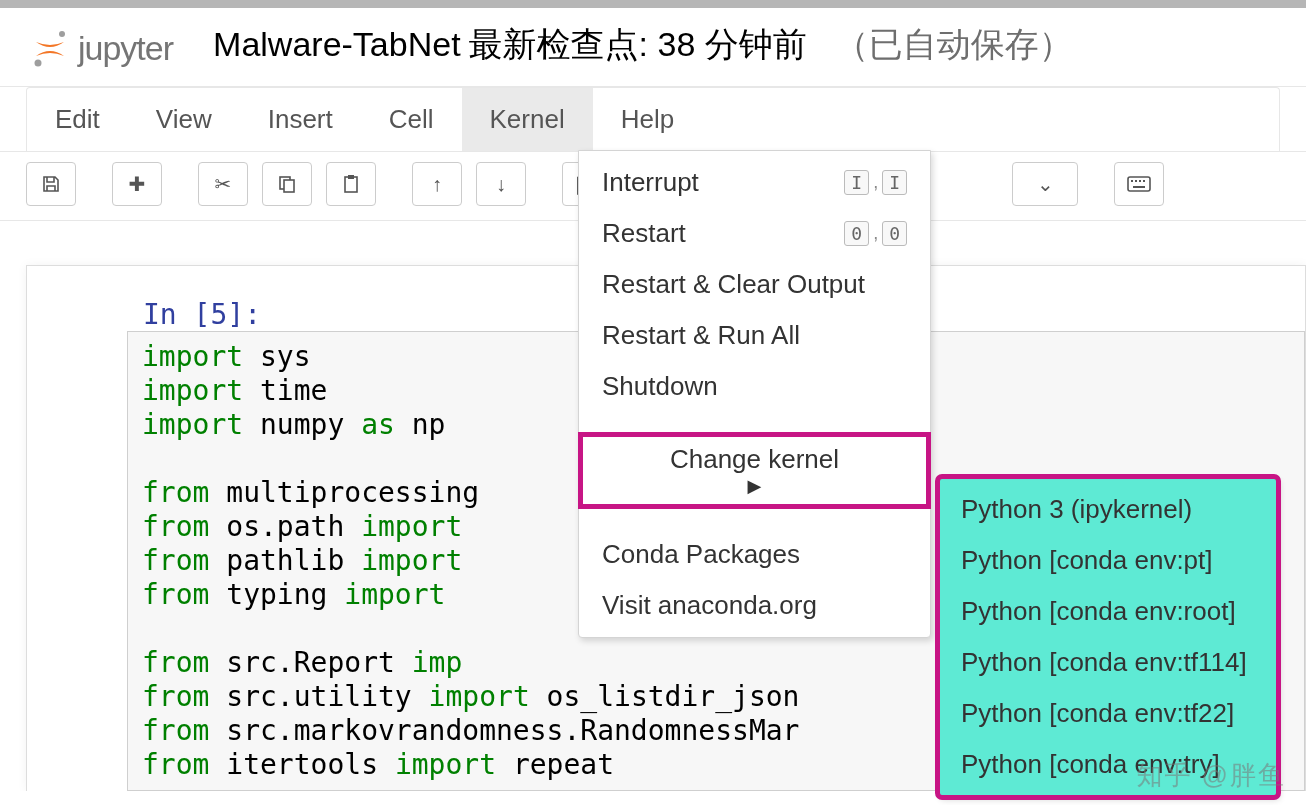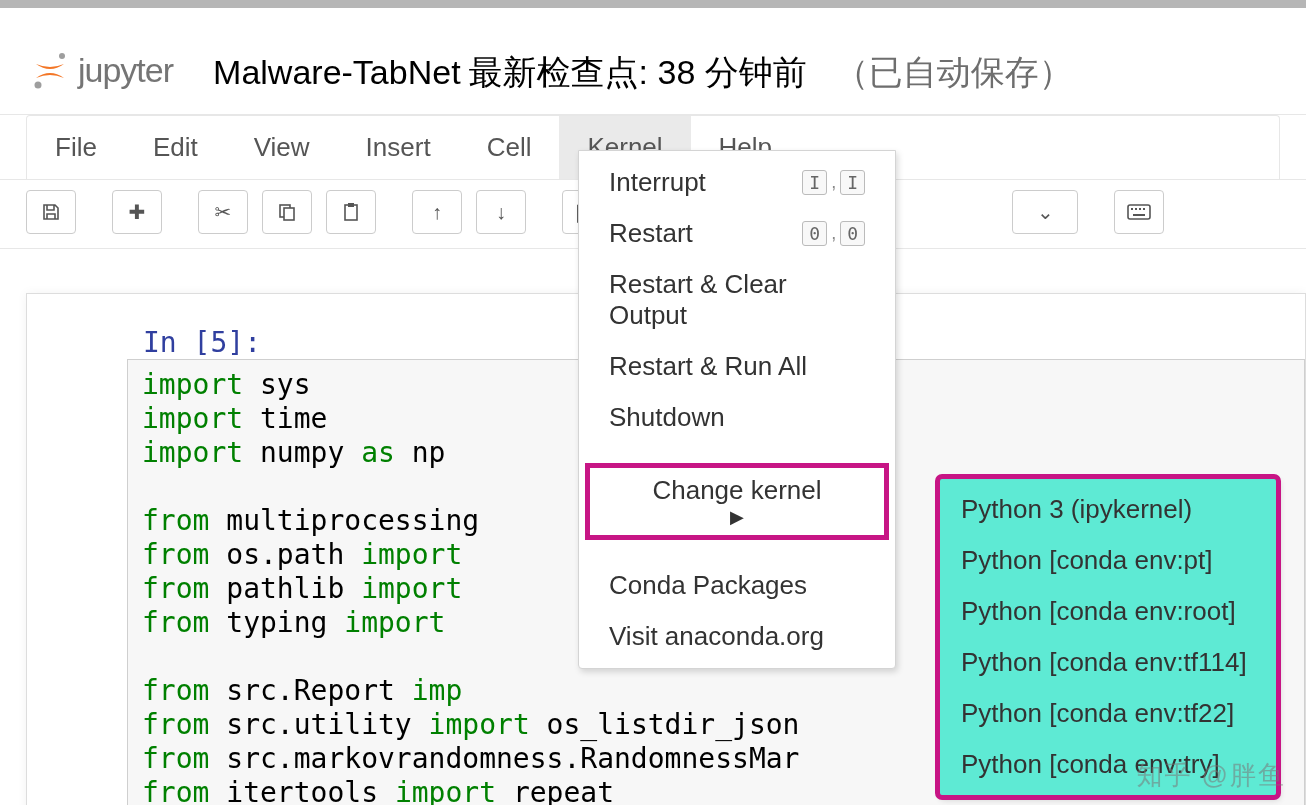--- a/index.html
+++ b/index.html
@@ -1,35 +1,35 @@
 <!DOCTYPE html>
 <html><head>
 <meta charset="utf-8">
 <style>
   * { margin: 0; padding: 0; box-sizing: border-box; }
   body { font-family: "Helvetica Neue", Helvetica, Arial, sans-serif; background: #fff; color: #333; font-size: 18px; overflow: hidden; }
   .top-gray { height: 8px; background: #b6b6b6; }
-  .header { display: flex; align-items: flex-start; padding: 14px 20px 18px 30px; border-bottom: 1px solid #e7e7e7; background: #fff; margin-top: 28px; }
+  .header { display: flex; align-items: flex-end; padding: 14px 20px 18px 30px; border-bottom: 1px solid #e7e7e7; background: #fff; }
   .logo { display: flex; align-items: center; gap: 8px; margin-right: 40px; }
   .logo-icon { width: 40px; height: 40px; }
   .logo-text { font-size: 34px; color: #757575; letter-spacing: -1px; }
   .title-wrap { display: flex; align-items: baseline; gap: 8px; }
   .nb-title { font-size: 34px; color: #000; font-weight: 400; }
   .cp-text { font-size: 34px; color: #000; }
   .autosave { font-size: 34px; color: #6e6e6e; margin-left: 20px; }
   .menubar-wrap { padding: 0 26px; border-bottom: 1px solid #e7e7e7; background: #fff; }
   .menubar { display: flex; border: 1px solid #e7e7e7; border-radius: 4px 4px 0 0; border-bottom: none; position: relative; }
   .menu-item { padding: 16px 28px; font-size: 26px; color: #555; cursor: default; }
   .menu-item.open { background: #eaeaea; }
   .toolbar { display: flex; gap: 8px; padding: 10px 26px 14px 26px; border-bottom: 1px solid #e7e7e7; align-items: center; background: #fff; }
   .tb-btn { width: 50px; height: 44px; border: 1px solid #ccc; border-radius: 4px; background: #fff; display: inline-flex; align-items: center; justify-content: center; font-size: 20px; color: #555; margin-right: 6px; }
   .tb-btn:last-child { margin-right: 0; }
   .tb-btn-wide { width: auto; padding: 0 14px; height: 44px; border: 1px solid #ccc; border-radius: 4px; background: #fff; display: inline-flex; align-items: center; gap: 8px; font-size: 24px; color: #555; }
   .group-gap { width: 14px; }
-  .dropdown { position: absolute; top: 58px; left: 578px; width: 318px; background: #fff; border: 1px solid #d4d4d4; border-radius: 0 0 4px 4px; box-shadow: 2px 3px 6px rgba(0,0,0,0.15); z-index: 30; padding: 6px 8px; }
+  .dropdown { position: absolute; top: 58px; left: 578px; width: 353px; background: #fff; border: 1px solid #d4d4d4; border-radius: 0 0 4px 4px; box-shadow: 2px 3px 6px rgba(0,0,0,0.15); z-index: 30; padding: 6px 1px; }
   .dd-item { display: flex; align-items: center; justify-content: space-between; padding: 10px 22px; font-size: 26px; color: #333; }
   .dd-item.highlight { outline: 5px solid #c71585; outline-offset: -3px; flex-direction: column; }
   .kbd-group { display: flex; gap: 4px; align-items: center; }
   .kbd { font-family: monospace; font-size: 18px; border: 1px solid #bbb; border-radius: 3px; padding: 1px 6px; background: #f8f8f8; color: #666; }
   .kbd-sep { color: #888; font-size: 18px; }
   .submenu-caret { font-size: 18px; color: #333; }
   .submenu { position: absolute; top: 408px; left: 938px; width: 340px; background: #5eead4; border: 1px solid #d4d4d4; border-radius: 4px; box-shadow: 2px 3px 6px rgba(0,0,0,0.15); z-index: 31; outline: 5px solid #c71585; outline-offset: -2px; padding: 6px 0; }
   .sub-item { padding: 10px 22px; font-size: 26px; color: #333; white-space: nowrap; overflow: hidden; }
   .nb-area { padding: 44px 0 0 26px; background: #fff; }
   .nb-container { background: #fff; border: 1px solid #ddd; border-bottom: none; box-shadow: 0 0 10px rgba(0,0,0,0.05); padding-top: 26px; width: calc(100% - 0px); }
@@ -56,21 +56,20 @@
   </div>
   <div class="title-wrap">
     <span class="nb-title">Malware-TabNet</span>
     <span class="cp-text">最新检查点: 38 分钟前</span>
     <span class="autosave">（已自动保存）</span>
   </div>
 </div>
 
 <div class="menubar-wrap">
   <div class="menubar" id="menubar">
-      <div class="menu-item">File</div>
       <div class="menu-item">Edit</div>
       <div class="menu-item">View</div>
       <div class="menu-item">Insert</div>
       <div class="menu-item">Cell</div>
       <div class="menu-item open">Kernel</div>
       <div class="menu-item">Help</div>
     </div>
 </div>
 
 <div class="toolbar">

